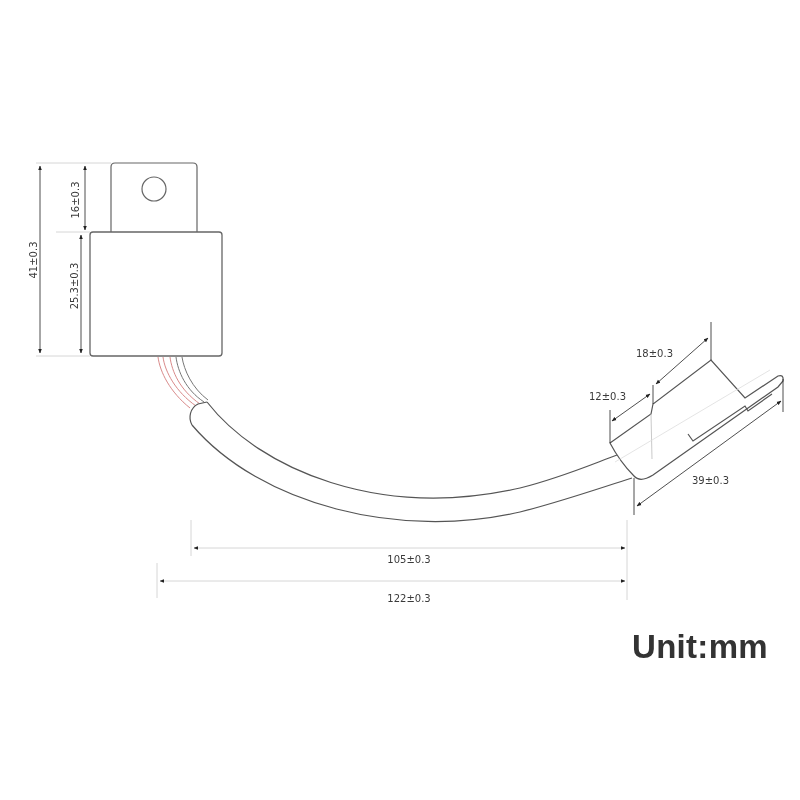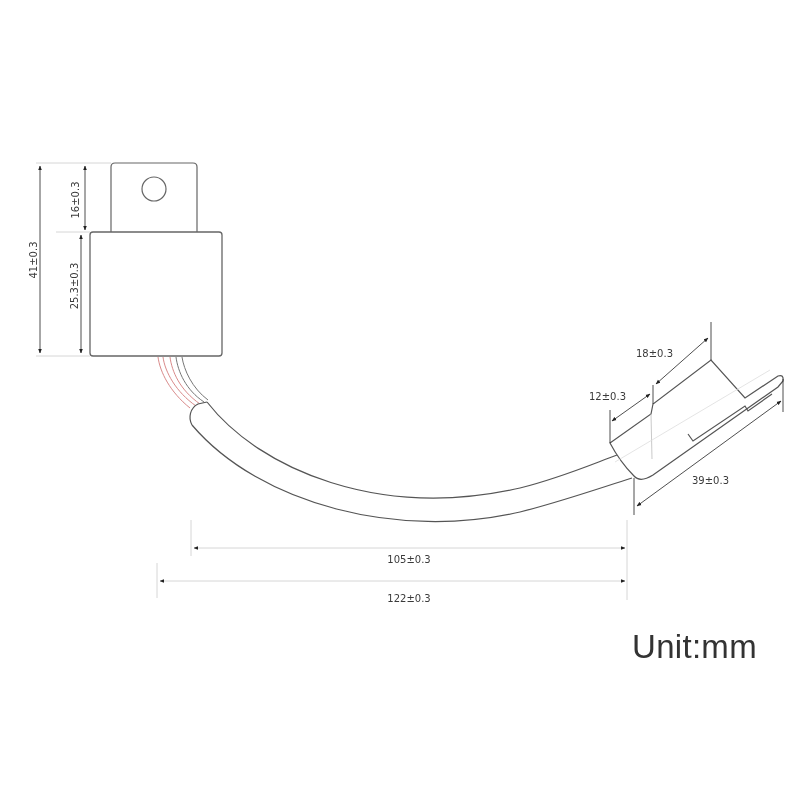--- a/index.html
+++ b/index.html
@@ -1,21 +1,21 @@
 <!DOCTYPE html>
 <html><head>
   <meta charset="utf-8">
   <style>
     html, body { margin: 0; padding: 0; background: #ffffff; }
     body { width: 800px; height: 800px; position: relative; overflow: hidden; font-family: "DejaVu Sans", sans-serif; }
     #diagram { position: absolute; left: 0; top: 0; width: 800px; height: 800px; }
     .dim-text { font-family: "DejaVu Sans", sans-serif; font-size: 10px; fill: #3a3a3a; }
     .unit-label {
       position: absolute; left: 632px; top: 628px;
-      font-family: "Liberation Sans", sans-serif; font-weight: normal;
+      font-family: "Liberation Sans", sans-serif; font-weight: bold;
       font-size: 33px; color: #333333; letter-spacing: 0.3px;
     }
   </style>
 </head>
 <body>
 
 <svg id="diagram" viewBox="0 0 800 800" xmlns="http://www.w3.org/2000/svg">
   <defs>
     <marker id="arr" viewBox="0 0 10 10" refX="9" refY="5" markerWidth="6" markerHeight="6" orient="auto-start-reverse">
       <path d="M0,1 L10,5 L0,9 z" fill="#222"></path>

